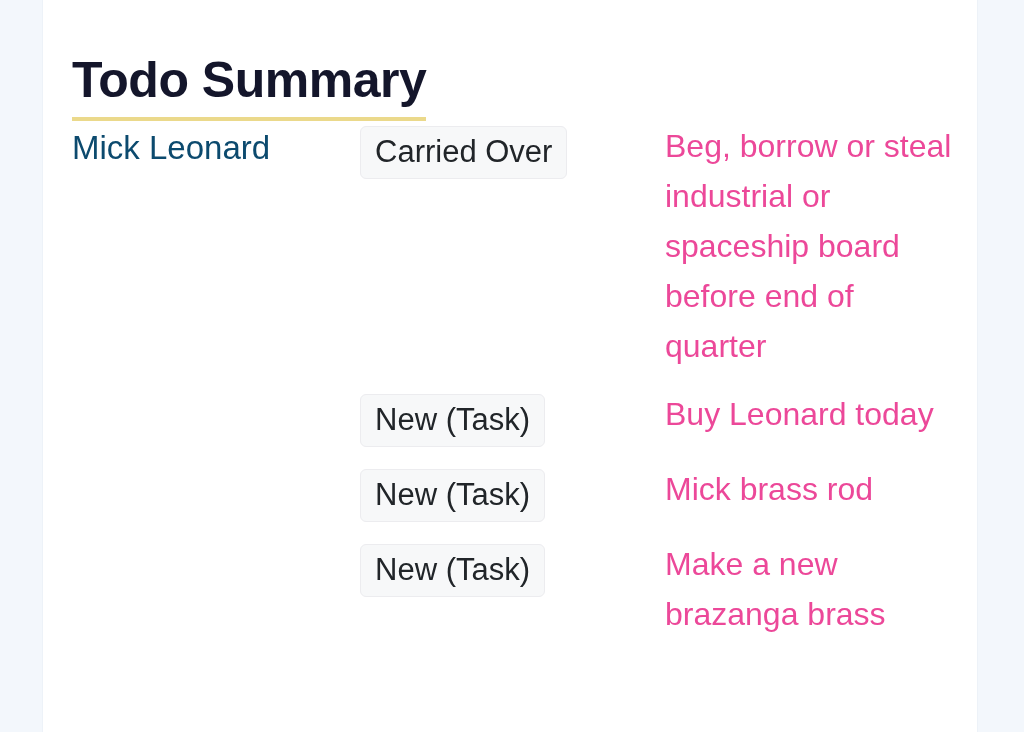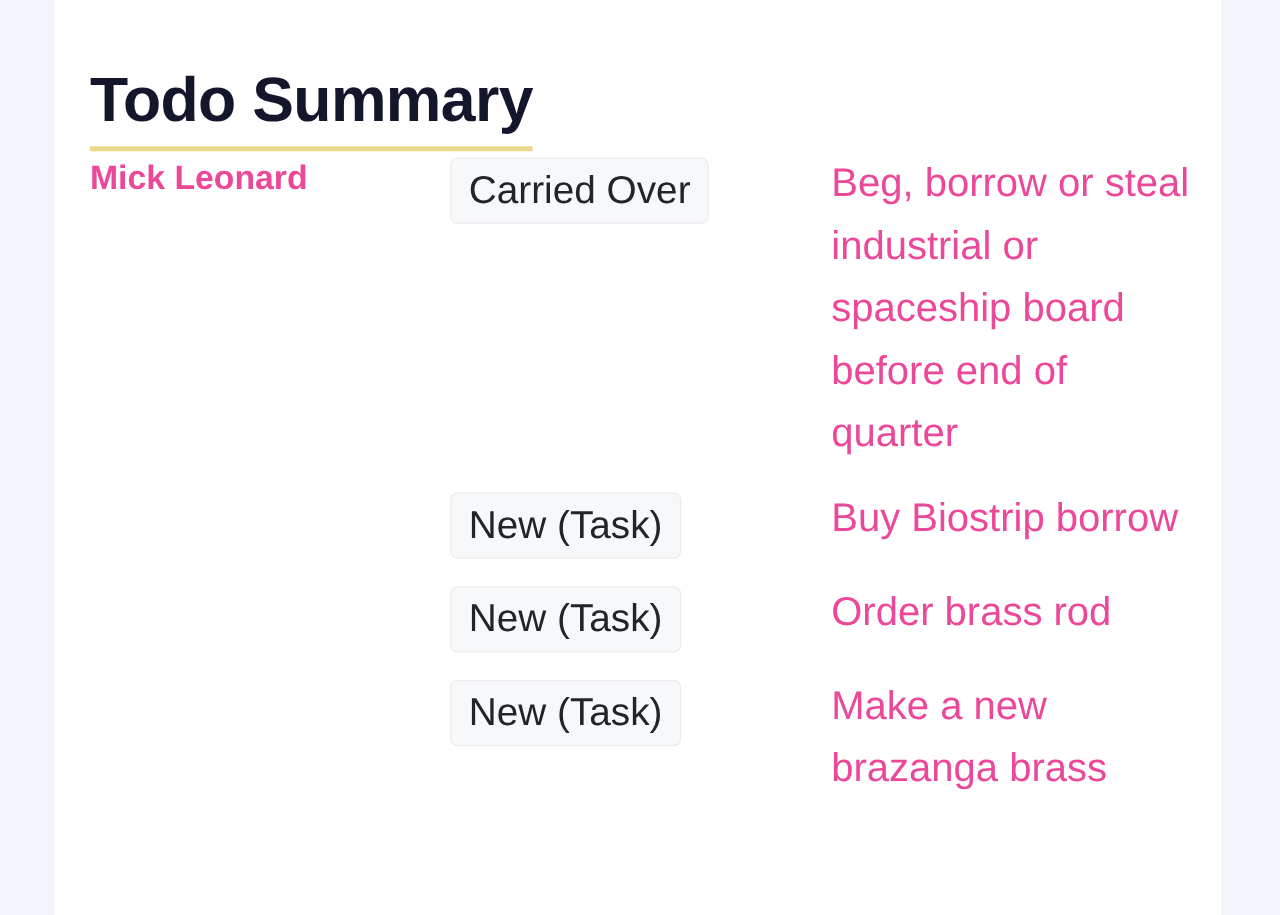--- a/index.html
+++ b/index.html
@@ -70,24 +70,24 @@
   .todo-table td {
     vertical-align: top;
     padding: 0;
   }
 
   .col-owner   { width: 288px; }
   .col-status  { width: 283px; }
   .col-task    { width: 319px; }
 
   .owner-name {
-    font-size: 27px;
-    font-weight: bold;
+    font-size: 33px;
+    font-weight: normal;
     line-height: 1.55;
-    color: #ec4899;
+    color: #0c4a6e;
     white-space: nowrap;
   }
 
   .status-cell { padding-top: 4px !important; }
 
   .status-badge {
     display: inline-block;
     background: #f7f8f9;
     border: 1px solid #ececef;
     border-radius: 6px;
@@ -130,29 +130,29 @@
             <span class="status-badge">Carried Over</span>
           </td>
           <td class="col-task task-text">Beg, borrow or steal industrial or spaceship board before end of quarter</td>
         </tr>
 
         <tr class="todo-row">
           <td class="col-owner"></td>
           <td class="col-status status-cell">
             <span class="status-badge">New (Task)</span>
           </td>
-          <td class="col-task task-text">Buy Biostrip borrow</td>
+          <td class="col-task task-text">Buy Leonard today</td>
         </tr>
 
         <tr class="todo-row">
           <td class="col-owner"></td>
           <td class="col-status status-cell">
             <span class="status-badge">New (Task)</span>
           </td>
-          <td class="col-task task-text">Order brass rod</td>
+          <td class="col-task task-text">Mick brass rod</td>
         </tr>
 
         <tr class="todo-row">
           <td class="col-owner"></td>
           <td class="col-status status-cell">
             <span class="status-badge">New (Task)</span>
           </td>
           <td class="col-task task-text">Make a new brazanga brass</td>
         </tr>
 

